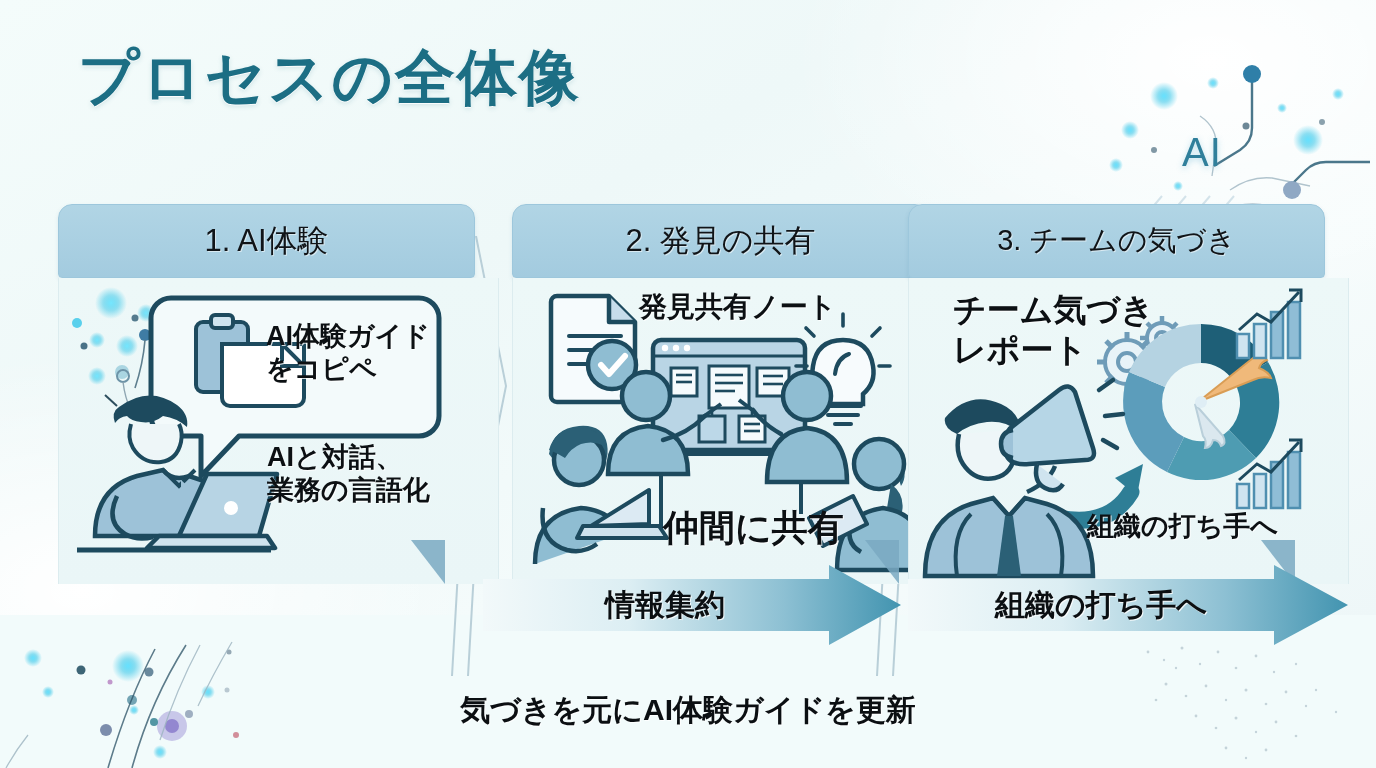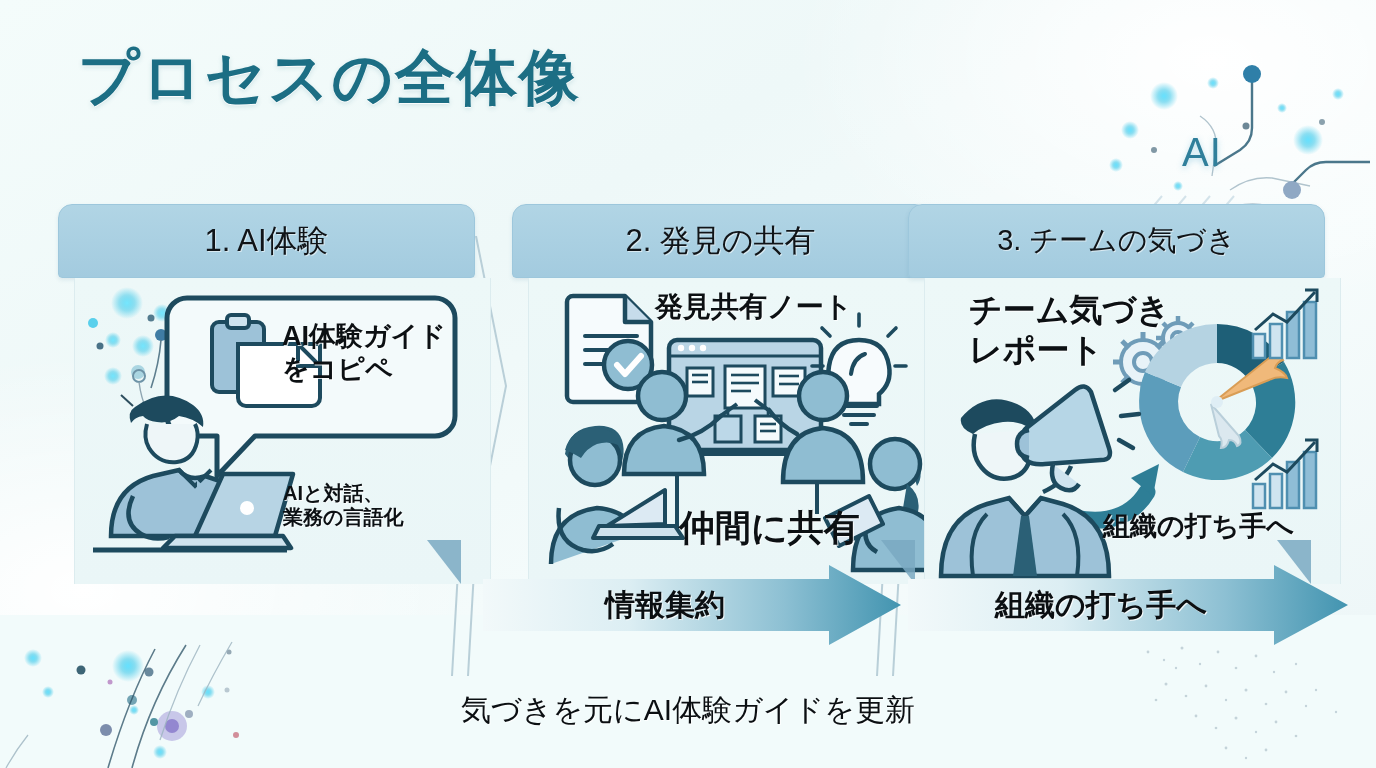--- a/index.html
+++ b/index.html
@@ -51,23 +51,23 @@
     box-shadow:0 2px 4px rgba(60,110,140,.12);
     display:flex;align-items:center;justify-content:center;
   }
   .panel-head-text{
     font-size:31px;font-weight:400;color:#101418;
     text-shadow:1px 1px 0 rgba(255,255,255,.55);
     white-space:nowrap;
   }
   .panel.p3 .panel-head-text{font-size:29px;}
   .panel-body{
-    position:absolute;left:16px;top:74px;width:100%;height:306px;
+    position:absolute;left:0;top:74px;width:100%;height:306px;
     background:linear-gradient(180deg,#edf8f8 0%,#eaf6f7 100%);
-    border-left:1px solid #dcecef;border-right:1px solid #dcecef;
+    border-left:1px solid #dcecef;border-right:1px solid #dcecef;padding-left:24px;
   }
 
   
   .chev{position:absolute;top:236px;width:60px;height:440px;}
   .chev.c1{left:450px;}
   .chev.c2{left:875px;}
 
   
   .cap{
     position:absolute;font-weight:700;color:#0c1013;
@@ -84,21 +84,21 @@
     position:absolute;top:0;height:80px;left:0;width:100%;
     display:flex;align-items:center;justify-content:center;
     font-size:30px;font-weight:700;color:#0b0f12;
     text-shadow:1px 1px 0 rgba(255,255,255,.85);
     padding-right:54px;box-sizing:border-box;white-space:nowrap;
   }
 
   
   #loop-label{
     position:absolute;left:0;top:690px;width:1376px;text-align:center;
-    font-size:30px;font-weight:400;color:#0b0f12;
+    font-size:30px;font-weight:700;color:#0b0f12;
     text-shadow:1px 1px 0 rgba(255,255,255,.85);
   }
 </style>
 </head>
 <body>
 
 <div id="slide">
 
   <svg class="deco" style="left:0;top:0;" width="1376" height="768">
     <defs>
@@ -290,21 +290,21 @@
           <path d="M100 258 h108 l8 12 h-128 z" fill="#cfe3ee" stroke="#1d4a5e" stroke-width="4.5" stroke-linejoin="round"></path>
           <circle cx="172" cy="230" r="7" fill="#ffffff"></circle>
           <line x1="18" y1="272" x2="212" y2="272" stroke="#1d4a5e" stroke-width="5"></line>
         </g>
 
         <path d="M352 262 l34 0 l0 44 z" fill="#7aa9c2" opacity=".85"></path>
       </svg>
 
       <div class="cap" style="left:207px;top:42px;font-size:27px;">AI体験ガイド
 をコピペ</div>
-      <div class="cap" style="left:208px;top:163px;font-size:20px;margin-top:40px;">AIと対話、
+      <div class="cap" style="left:208px;top:163px;font-size:27px;">AIと対話、
 業務の言語化</div>
     </div>
   </div>
 
   <div class="panel p2">
     <div class="panel-head">
       <div class="panel-head-text">2. 発見の共有</div>
     </div>
     <div class="panel-body">
 

